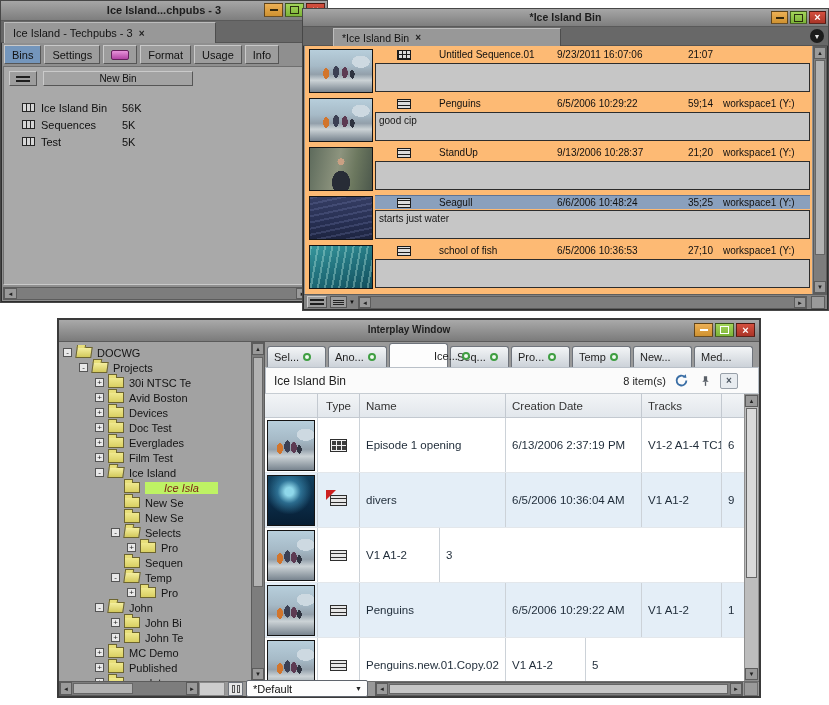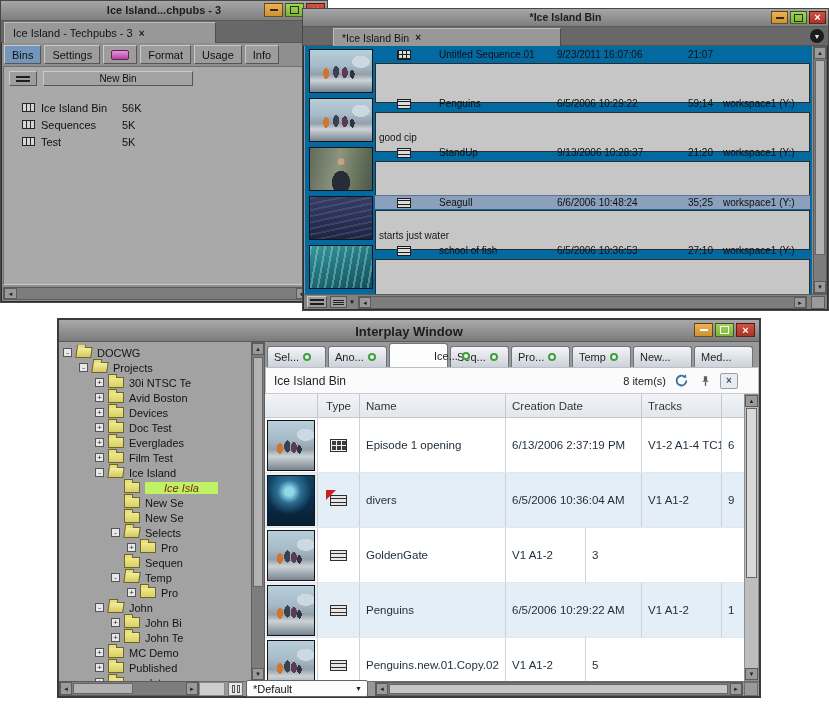--- a/index.html
+++ b/index.html
@@ -85,48 +85,48 @@
   .bin-size { position:absolute; left:118px; }
 
   
   #clipwin { left:302px; top:8px; width:527px; height:303px; }
   #clipwin .titlebar { height:18px; }
   #clipwin .title { top:2px; font-size:10.5px; }
   #clipwin .wbtn { width:17px; height:13px; }
   #clipwin .tabrow { top:18px; height:19px; }
   #clipwin .avid-tab { left:30px; top:1px; width:228px; height:18px; font-size:10.5px; }
   #clipwin .circle-menu { right:4px; top:2px; width:14px; height:14px; }
-  #clip-rows { position:absolute; top:37px; left:2px; right:16px; bottom:16px; background:#0369a1; overflow:hidden; }
+  #clip-rows { position:absolute; top:37px; left:2px; right:16px; bottom:16px; background:#fdba74; overflow:hidden; }
   .clip-row { position:relative; height:49px; }
   .clip-row .thumb { position:absolute; left:4px; top:3px; width:64px; height:44px; }
   .rowhead { position:absolute; left:70px; right:2px; top:2px; height:14px; font-size:10px; color:#101010; }
   .clip-row.sel .rowhead { background:#8aa0bd; border-top:1px solid #5f7494; }
   .rowhead .ric { position:absolute; left:22px; top:2px; }
   .rowhead .rname { position:absolute; left:64px; top:1px; }
   .rowhead .rdate { position:absolute; left:182px; top:1px; }
   .rowhead .rdur  { position:absolute; left:296px; width:42px; top:1px; text-align:right; }
   .rowhead .rws   { position:absolute; left:348px; top:1px; }
   .comment { position:absolute; left:70px; right:2px; top:17px; height:29px; background:#c6c6c6; border:1px solid #2c2c2c;
-             font-size:10px; color:#161616; padding:19px 3px; }
+             font-size:10px; color:#161616; padding:2px 3px; }
   .ic-seq { display:inline-block; width:14px; height:10px; border:1px solid #1c1c1c; background:
       repeating-linear-gradient(90deg,#1c1c1c 0 1px, rgba(0,0,0,0) 1px 4px),
       repeating-linear-gradient(0deg,#1c1c1c 0 1px, rgba(0,0,0,0) 1px 4px), #dcdcdc; }
   .ic-clip { display:inline-block; width:14px; height:10px; border:1px solid #1c1c1c; background:
       linear-gradient(0deg, rgba(0,0,0,0) 0 2px, #1c1c1c 2px 3px, rgba(0,0,0,0) 3px 6px, #1c1c1c 6px 7px, rgba(0,0,0,0) 7px), #dcdcdc; }
   #clip-vscroll { right:1px; top:37px; bottom:16px; width:14px; }
   #clip-bottombar { position:absolute; left:1px; right:1px; bottom:1px; height:15px; background:#828282; border-top:1px solid #5e5e5e; }
   .viewbtn { position:absolute; left:26px; top:1px; width:17px; height:12px; background:#9d9d9d; border:1px solid #565656;
              display:flex; flex-direction:column; gap:1px; justify-content:center; padding:0 2px; }
   .viewbtn i { height:1px; background:#222; }
   .view-caret { position:absolute; left:45px; top:4px; font-size:6px; color:#111; }
 
   
   #iwin { left:57px; top:318px; width:704px; height:380px; border:2px solid #3a3a3a; background:#909090; }
   #iwin .titlebar { height:22px; background:linear-gradient(#a9a9a9,#7b7b7b); }
-  #iwin .title { top:4px; font-size:13px; }
+  #iwin .title { top:4px; font-size:10px; }
   #iwin .winbtns { top:3px; right:4px; }
   #iwin .wbtn { color:#fff; }
   #iwin-body { position:absolute; top:22px; left:0; right:0; bottom:0; }
 
   #treepane { position:absolute; left:0; top:0; width:206px; bottom:15px; background:#a2a2a2; overflow:hidden; }
   #tree { position:absolute; left:0; top:3px; right:14px; bottom:0; overflow:hidden; }
   .tree-row { position:relative; height:15px; display:flex; align-items:center; font-size:11px; color:#141414; white-space:nowrap; }
   .expander { width:9px; height:9px; background:#e8e8e8; border:1px solid #555; font-size:8px; line-height:7px;
               text-align:center; color:#222; margin-right:4px; flex:none; }
   .expander.none { visibility:hidden; }
@@ -574,21 +574,20 @@
     <div class="tcell c-tracks">V1 A1-2</div>
     <div class="tcell c-extra">9</div>
   </div>
           <div class="trow">
     <div class="tcell c-thumb">
               <div class="thumb th-penguins"></div>
             </div>
     <div class="tcell c-type">
               <span class="t-clip"></span>
             </div>
-    <div class="tcell c-name">GoldenGate</div>
     <div class="tcell c-tracks">V1 A1-2</div>
     <div class="tcell c-extra">3</div>
   </div>
           <div class="trow alt">
     <div class="tcell c-thumb">
               <div class="thumb th-penguins"></div>
             </div>
     <div class="tcell c-type">
               <span class="t-clip"></span>
             </div>

